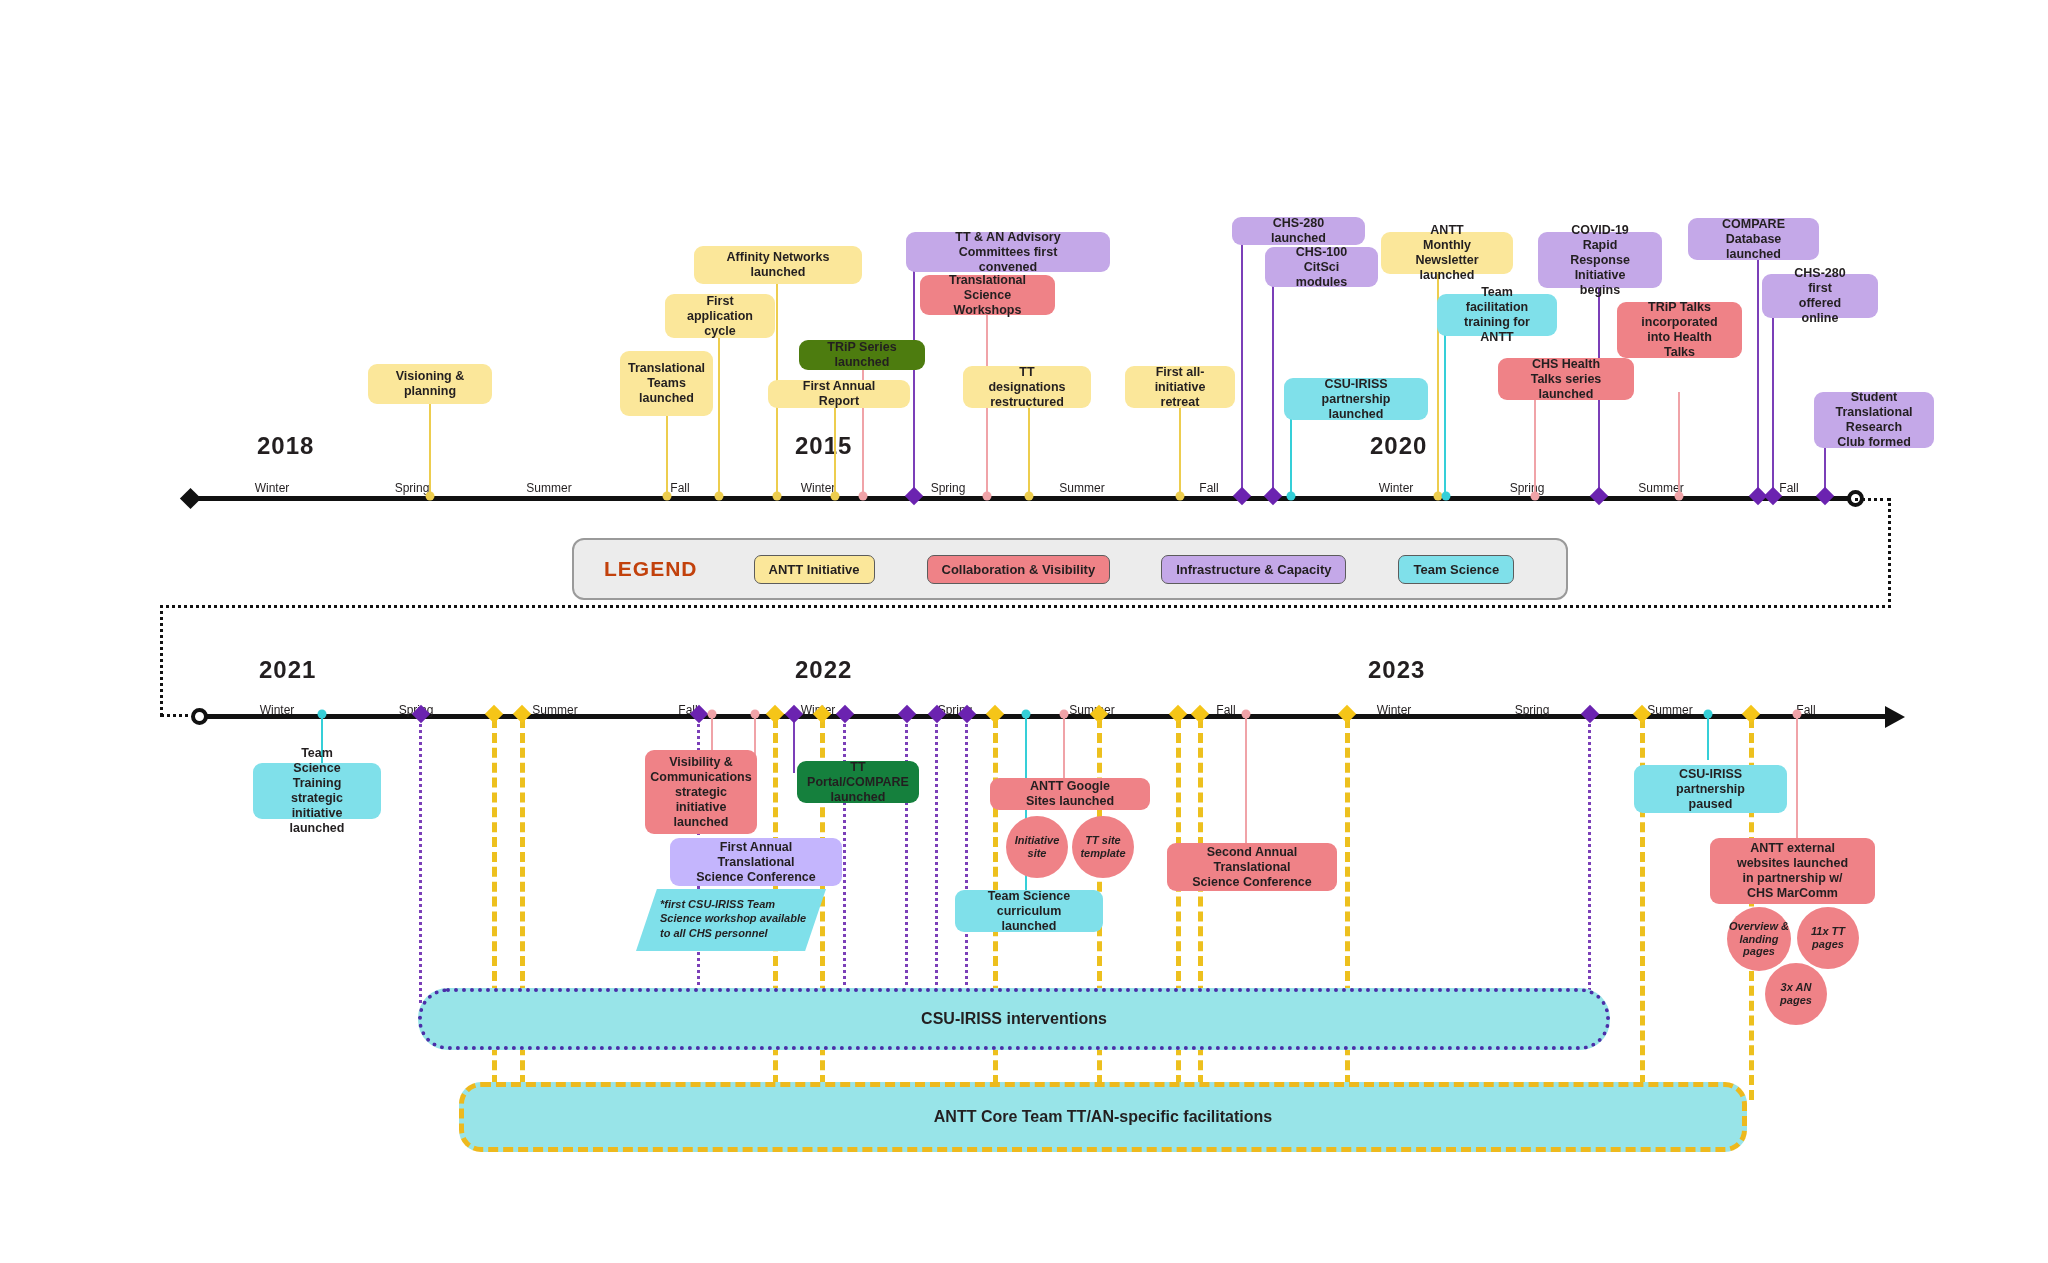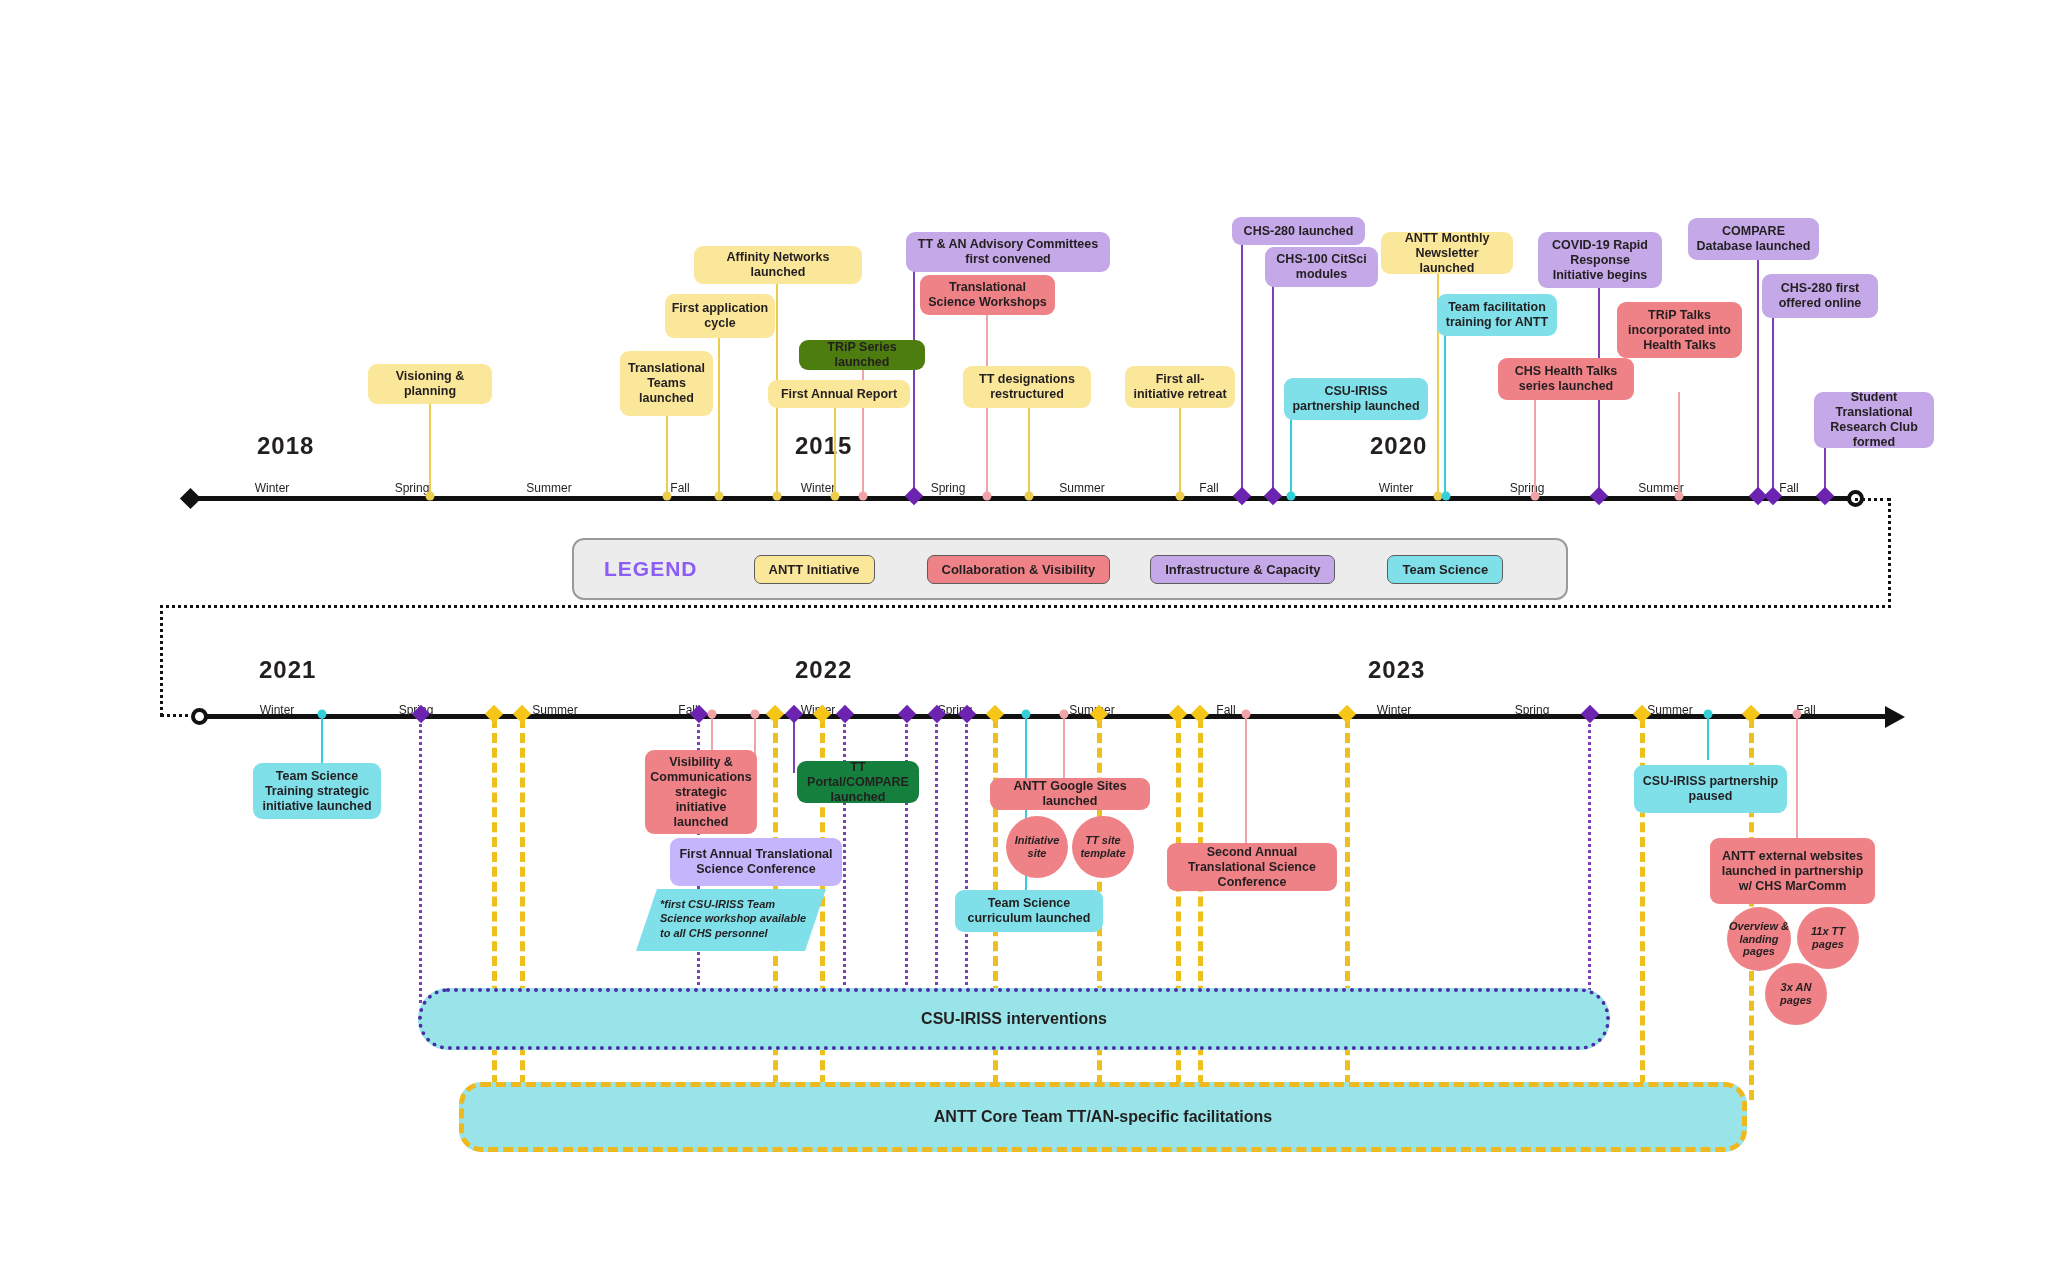--- a/index.html
+++ b/index.html
@@ -22,34 +22,34 @@
 
   
   .stem{position:absolute;width:2px;}
   .stem.dotted{width:0;border-left:3px dotted;}
   .stem.dashed{width:0;border-left:5px dashed;}
   .dot{position:absolute;width:9px;height:9px;border-radius:50%;
       transform:translate(-50%,-50%);}
   .diamond{position:absolute;width:13px;height:13px;transform:translate(-50%,-50%) rotate(45deg);}
 
   
-  .card{position:absolute;border-radius:9px;padding:6px 6px;font-size:12.5px;
+  .card{position:absolute;border-radius:9px;padding:6px 25px;font-size:12.5px;
       font-weight:bold;line-height:1.2;text-align:center;color:#231f20;
       box-sizing:border-box;display:flex;align-items:center;justify-content:center;}
   .bubble{position:absolute;border-radius:50%;display:flex;align-items:center;
       justify-content:center;text-align:center;font-size:11px;font-style:italic;
       font-weight:bold;color:#231f20;line-height:1.15;}
   .note{position:absolute;font-size:11px;font-style:italic;font-weight:bold;
       line-height:1.3;color:#231f20;padding:7px 10px;box-sizing:border-box;
       text-align:left;}
 
   
   .legend-box{position:absolute;border:2px solid #9a9a9a;border-radius:12px;
       background:#ececec;display:flex;align-items:center;}
-  .legend-title{font-size:21px;font-weight:bold;letter-spacing:1px;color:#8b5cf6;}
+  .legend-title{font-size:21px;font-weight:bold;letter-spacing:1px;color:#c2410c;}
   .legend-chip{border:1.5px solid #5c5c5c;border-radius:7px;font-size:13px;
       font-weight:bold;color:#231f20;padding:6px 14px;text-align:center;white-space:nowrap;}
 
   
   .conn{position:absolute;}
   .conn.h{border-top:3px dotted #111;}
   .conn.v{border-left:3px dotted #111;}
 
   
   .bar{position:absolute;display:flex;align-items:center;justify-content:center;
@@ -168,21 +168,21 @@
   <div class="card" style="left:1538px;top:232px;width:124px;height:56px;background:#c4a8e8;">COVID-19 Rapid Response Initiative begins</div>
   <div class="card" style="left:1617px;top:302px;width:125px;height:56px;background:#ef8287;">TRiP Talks incorporated into Health Talks</div>
   <div class="card" style="left:1688px;top:218px;width:131px;height:42px;background:#c4a8e8;">COMPARE Database launched</div>
   <div class="card" style="left:1762px;top:274px;width:116px;height:44px;background:#c4a8e8;">CHS-280 first offered online</div>
   <div class="card" style="left:1814px;top:392px;width:120px;height:56px;background:#c4a8e8;">Student Translational Research Club formed</div>
 
   <div class="legend-box" style="left:572px;top:538px;width:992px;height:58px;">
     <div class="legend-title" style="margin-left:30px;">LEGEND</div>
     <div class="legend-chip" style="margin-left:56px;background:#fbe79a;">ANTT Initiative</div>
     <div class="legend-chip" style="margin-left:52px;background:#ef8287;">Collaboration &amp; Visibility</div>
-    <div class="legend-chip" style="margin-left:40px;background:#c4a8e8;">Infrastructure &amp; Capacity</div>
+    <div class="legend-chip" style="margin-left:51px;background:#c4a8e8;">Infrastructure &amp; Capacity</div>
     <div class="legend-chip" style="margin-left:52px;background:#7fe0ea;">Team Science</div>
   </div>
 
   <div class="conn h" style="left:1855px;top:498px;width:35px;"></div>
   <div class="conn v" style="left:1888px;top:498px;height:110px;"></div>
   <div class="conn h" style="left:160px;top:605px;width:1731px;"></div>
   <div class="conn v" style="left:160px;top:605px;height:111px;"></div>
   <div class="conn h" style="left:160px;top:714px;width:36px;"></div>
 
   <div class="axis" style="left:205px;top:714px;width:1680px;"></div>

